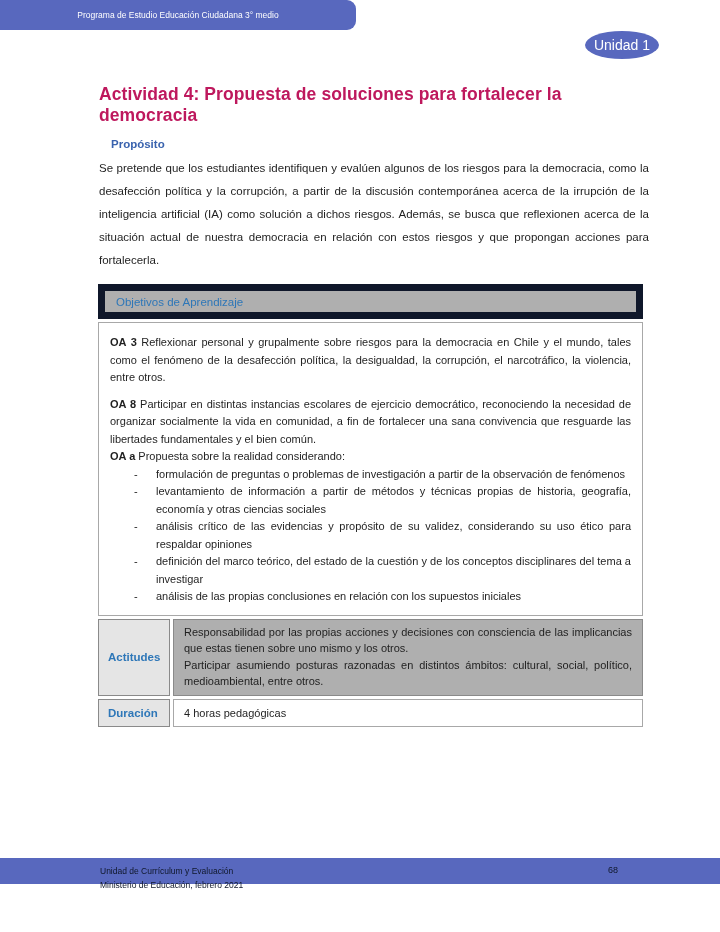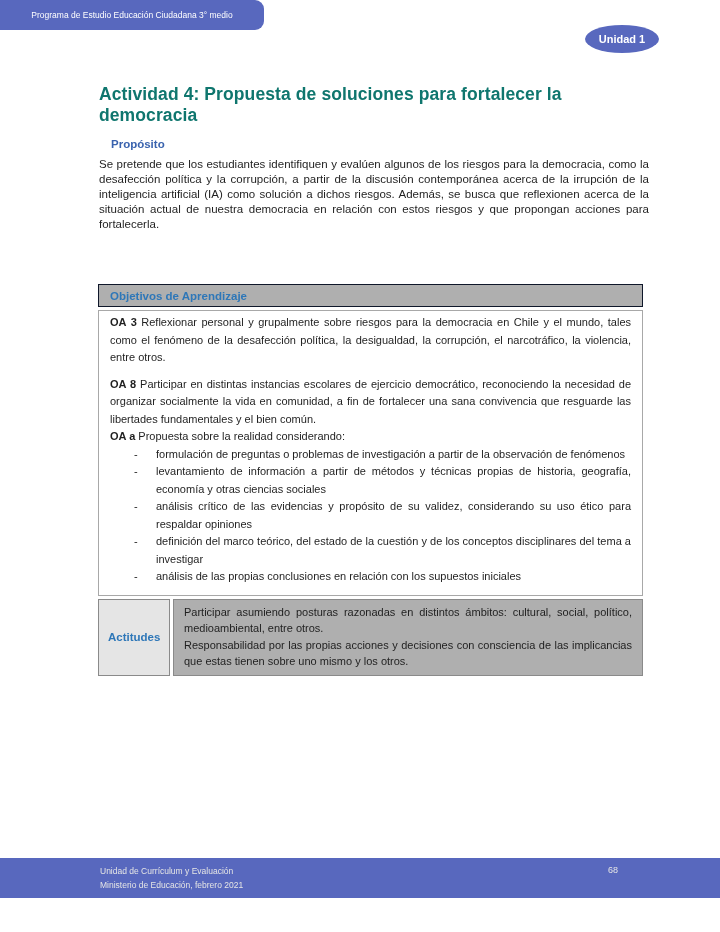--- a/index.html
+++ b/index.html
@@ -3,72 +3,72 @@
 <meta charset="utf-8">
 <style>
   * { box-sizing: border-box; }
   html,body { margin:0; padding:0; background:#ffffff; }
   .page {
     position:relative; width:720px; height:932px; background:#ffffff;
     font-family:"Liberation Sans", sans-serif; color:#1f1f1f; overflow:hidden;
   }
   
   .badge-left {
-    position:absolute; left:0; top:31; width:264px; height:30px;
+    position:absolute; left:0; top:31; width:356px; height:30px;
     background:#5868BE; border-radius:0 9px 9px 0;
     color:#ffffff; font-size:8.5px; display:flex; align-items:center; justify-content:center;
   }
   .badge-oval {
-    position:absolute; left:585px; top:25px; width:74px; height:28px;
+    position:absolute; left:585px; top:31px; width:74px; height:28px;
     background:#5868BE; border-radius:50%;
-    color:#ffffff; font-size:11px; display:flex; align-items:center; justify-content:center;font-weight:bold;
+    color:#ffffff; font-size:14px; display:flex; align-items:center; justify-content:center;
   }
   .title {
     position:absolute; left:99px; top:84px; width:556px; margin:0;
-    color:#0f766e; font-size:17.5px; font-weight:bold; letter-spacing:0.1px;
+    color:#be185d; font-size:17.5px; font-weight:bold; letter-spacing:0.1px;
   }
   .proposito-h {
     position:absolute; left:111px; top:138px; margin:0;
     color:#3A63AE; font-size:11.5px; font-weight:bold;
   }
   .intro {
     position:absolute; left:99px; top:157px; width:550px; margin:0;
-    font-size:11.5px; line-height:15px; text-align:justify;
+    font-size:11.5px; line-height:23px; text-align:justify;
   }
   
   .tbl { position:absolute; left:98px; top:284px; width:545px; }
   .tbl p { margin:0; }
   .tbl-header {
-    background:#AFAFAF; border:1px solid #0f172a; padding:5px 11px 4px;
-    color:#2E77B8; font-size:11.5px; font-weight:bold;
+    background:#AFAFAF; border:7px solid #0f172a; padding:5px 11px 4px;
+    color:#2E77B8; font-size:11.5px; font-weight:normal;
   }
   .tbl-main {
     margin-top:3px; border:1px solid #A8A8A8; background:#ffffff;
-    padding:3px 11px 9px; font-size:11px; line-height:17.5px; text-align:justify;
+    padding:11px 11px 9px; font-size:11px; line-height:17.5px; text-align:justify;
   }
   .b { font-weight:bold; }
   .gap-line { height:9px; }
   .bullet { display:flex; }
   .bullet .dash { flex:0 0 46px; padding-left:24px; }
   .bullet .txt { flex:1; text-align:justify; }
   .row2 { display:flex; margin-top:3px; }
   .cell-label {
     flex:0 0 72px; margin-right:3px; background:#e5e5e5; border:1px solid #8A8A8A;
     color:#2E77B8; font-size:11.5px; font-weight:bold;
     display:flex; align-items:center; padding-left:9px;
   }
   .cell-content {
     flex:1; background:#AFAFAF; border:1px solid #8A8A8A;
     padding:4px 10px 5px; font-size:11px; line-height:16.5px; text-align:justify;
   }
   .cell-content.white { background:#ffffff; border-color:#A8A8A8; padding:5px 10px; }
   
   .footer {
-    position:absolute; left:0; top:858px; width:720px; height:40px; background:#5868BE;
-    color:#e5e5e5;
+    position:absolute; left:0; top:858px; width:720px; height:26px; background:#5868BE;
+    color:#0f172a;
   }
   .footer-text { position:absolute; left:100px; top:6px; font-size:8.5px; line-height:14px; }
   .page-num { position:absolute; left:608px; top:7px; font-size:9px; }
 </style>
 </head>
 <body>
 
 <div class="page">
 
   <div class="badge-left">Programa de Estudio Educación Ciudadana 3° medio</div>
@@ -108,25 +108,29 @@
       <div class="bullet">
         <span class="dash">-</span>
         <span class="txt">análisis de las propias conclusiones en relación con los supuestos iniciales</span>
       </div>
 
     </div>
 
     <div class="row2">
       <div class="cell-label">Actitudes</div>
       <div class="cell-content">
+        <p>Responsabilidad por las propias acciones y decisiones con consciencia de las implicancias que estas tienen sobre uno mismo y los otros.</p>
         <p>Participar asumiendo posturas razonadas en distintos ámbitos: cultural, social, político, medioambiental, entre otros.</p>
-        <p>Responsabilidad por las propias acciones y decisiones con consciencia de las implicancias que estas tienen sobre uno mismo y los otros.</p>
       </div>
     </div>
 
+    <div class="row2">
+      <div class="cell-label">Duración</div>
+      <div class="cell-content white">4 horas pedagógicas</div>
+    </div>
 
   </div>
 
   <div class="footer">
     <div class="footer-text">
       <div>Unidad de Currículum y Evaluación</div>
       <div>Ministerio de Educación, febrero 2021</div>
     </div>
     <div class="page-num">68</div>
   </div>

